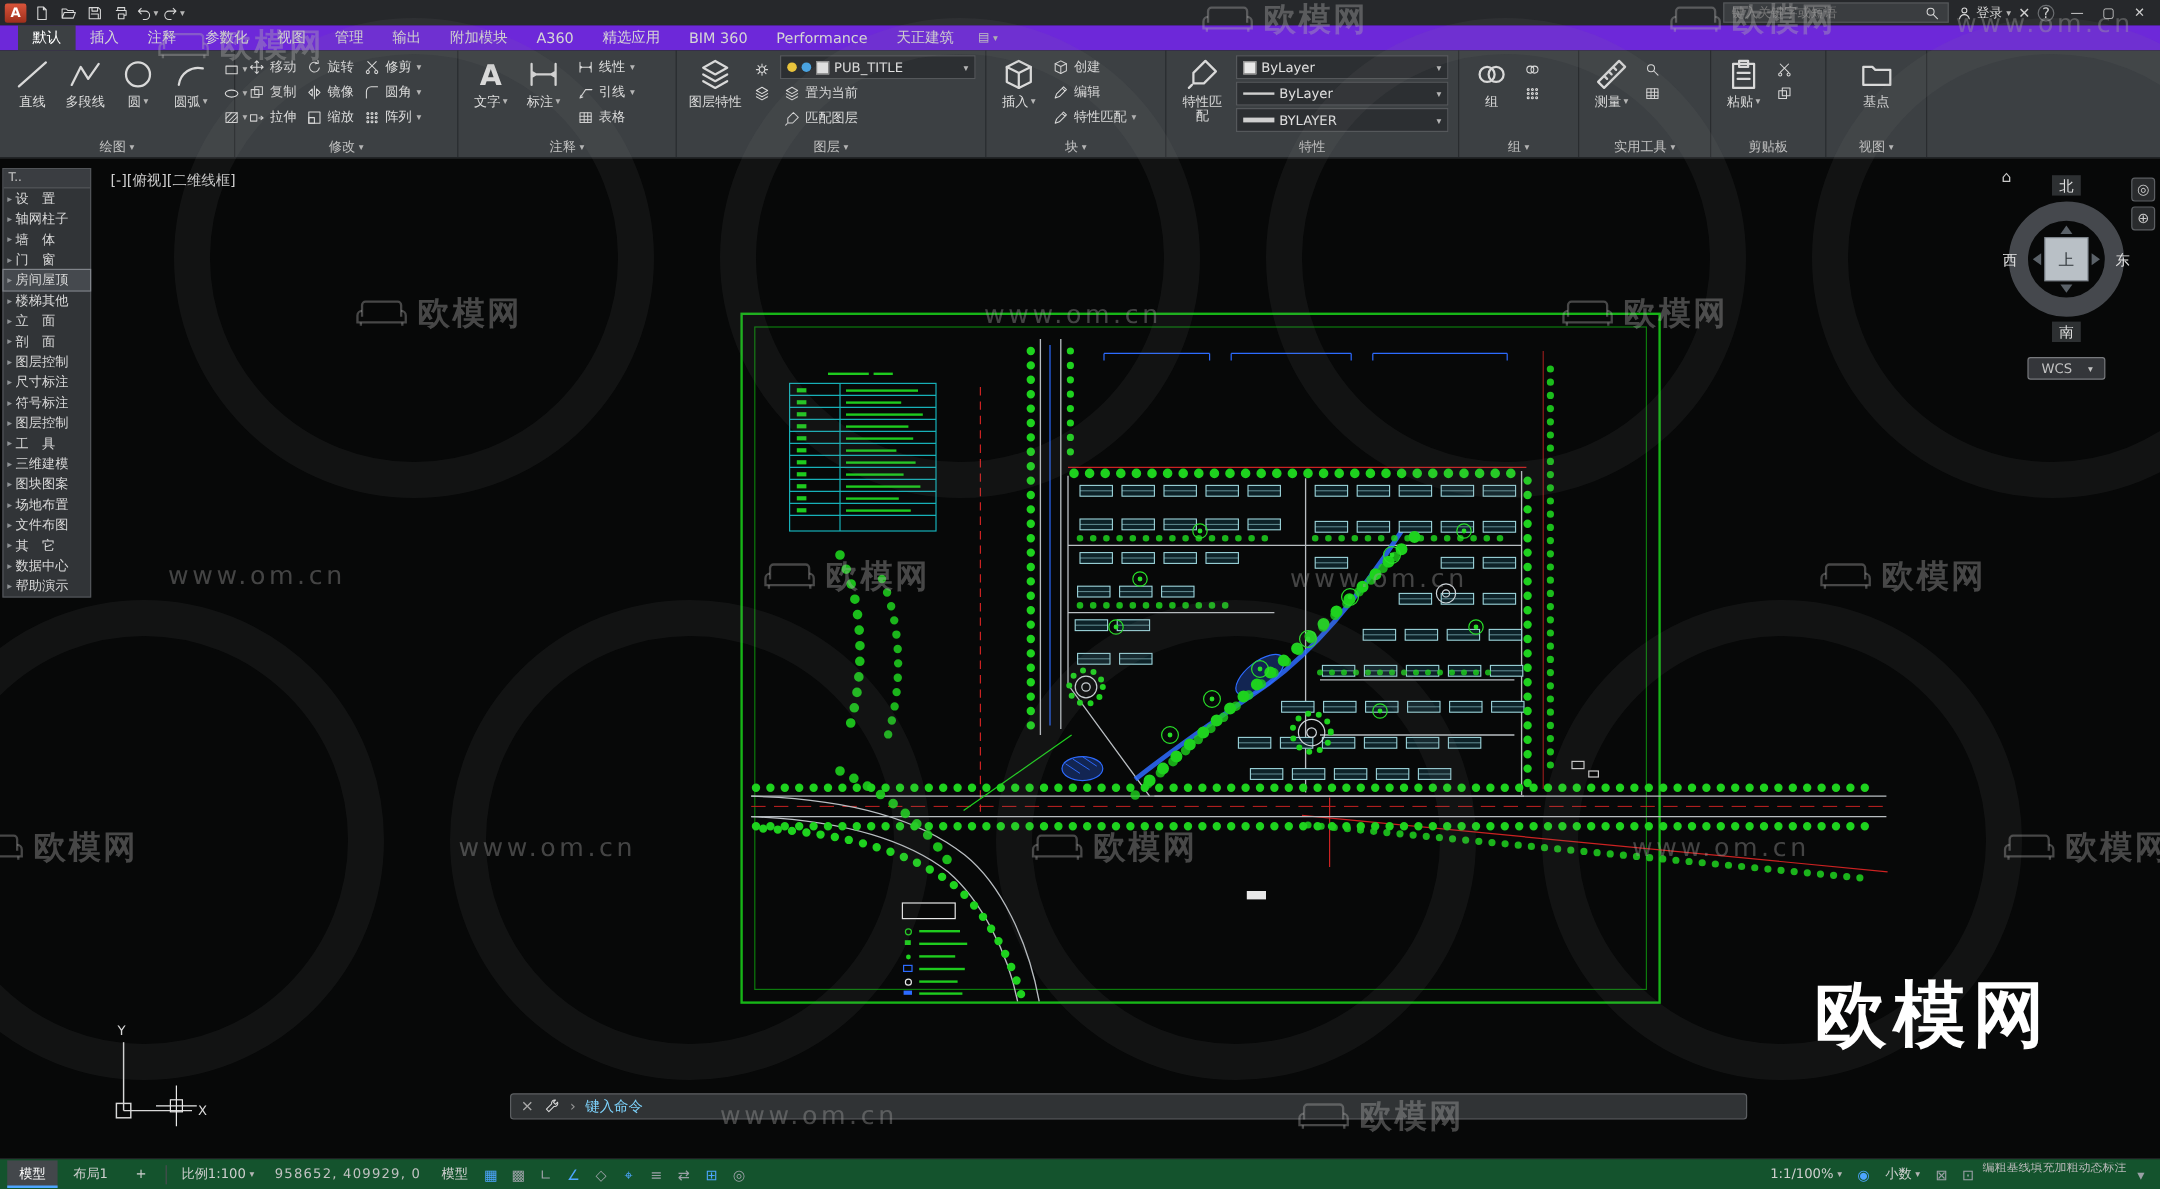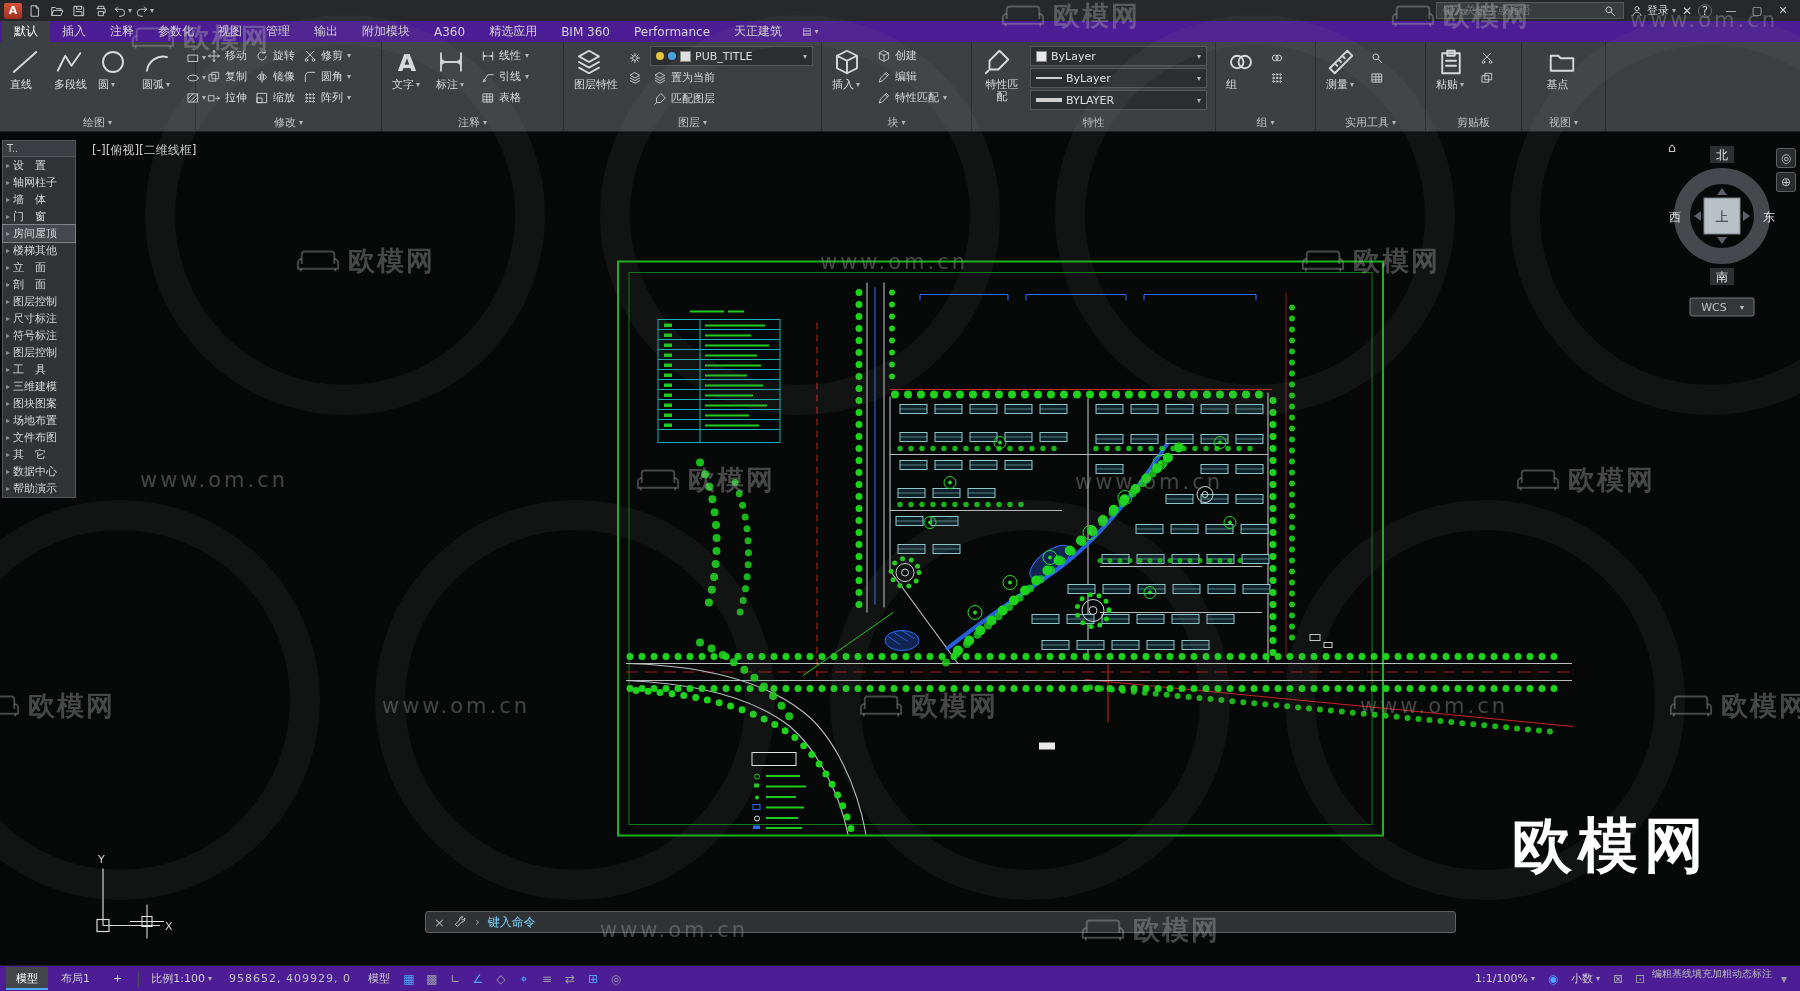--- a/index.html
+++ b/index.html
@@ -18,30 +18,30 @@
 .tb-search{display:flex;align-items:center;background:#3a3d40;border:1px solid #55585b;height:17px;width:188px;padding:0 6px;gap:4px}
 .tb-search input{flex:1;background:transparent;border:0;outline:0;color:#ddd;font-size:11px;font-family:inherit}
 .tb-link{display:flex;align-items:center;gap:3px;color:#d6d6d6;font-size:11px}
 .tb-x{color:#cfcfcf;font-weight:bold;font-size:12px}
 .tb-help{color:#cfcfcf;font-size:12px;border:1px solid #6a6d70;border-radius:50%;width:14px;height:14px;display:flex;align-items:center;justify-content:center}
 .win-btn{width:26px;height:19px;display:flex;align-items:center;justify-content:center;color:#cfcfcf;font-size:11px}
 
 .menubar{height:21px;background:#2f3235;display:flex;align-items:center;padding-left:50px;gap:2px}
 .menu-item{padding:2px 9px;font-size:12px;color:#e4e4e4}
 
-.tabbar{height:21px;background:#4c1d95;display:flex;align-items:center;padding-left:2px}
+.tabbar{height:21px;background:#6d28d9;display:flex;align-items:center;padding-left:15px}
 .rtab{padding:0 12px;font-size:12px;color:#d6d6d6;height:21px;display:flex;align-items:center}
 .rtab.active{background:#3c4043;color:#fff}
 .rtab-min{margin-left:8px;display:flex;align-items:center;gap:3px;color:#c8c8c8;font-size:10px;height:21px}
 
 .ribbon{height:90px;background:#3c4043;display:flex;border-bottom:1px solid #1c1e20;position:relative;z-index:5}
 .panel{display:flex;flex-direction:column;border-right:1px solid #292c2f;height:100%}
 .pbody{flex:1;display:flex;align-items:stretch;gap:6px;padding:4px 8px 1px}
 .plabel{height:17px;display:flex;align-items:center;justify-content:center;gap:3px;font-size:11px;color:#c2c2c2}
-.bigbtn{display:flex;flex-direction:column;gap:2px;min-width:38px;padding:1px 2px}
+.bigbtn{display:flex;flex-direction:column;align-items:center;gap:2px;min-width:38px;padding:1px 2px}
 .blabel{font-size:11px;line-height:1.1;text-align:center;color:#dcdcdc;display:flex;align-items:center;gap:2px;white-space:nowrap}
 .minicol{display:flex;flex-direction:column;gap:3px;padding-top:3px}
 .iconbtn{display:flex;align-items:center;gap:2px;height:17px;padding:1px 2px}
 .col{display:flex;flex-direction:column;gap:2px;justify-content:flex-start}
 .smallbtn{display:flex;align-items:center;gap:4px;font-size:11px;height:19px;padding:0 3px;white-space:nowrap;color:#dcdcdc}
 .dropdown{display:flex;align-items:center;gap:4px;background:#2c2f32;border:1px solid #55585b;height:20px;padding:0 5px;font-size:11px;min-width:150px}
 .ddtext{flex:1;color:#e0e0e0;white-space:nowrap}
 .chip{width:11px;height:11px;background:#e8e8e8;border:1px solid #888}
 .lsample{width:26px;height:2px;background:#cfcfcf}
 .lsample.thick{height:4px}
@@ -57,21 +57,21 @@
 .pal-ic{color:#8f9295;font-size:8px}
 .pal-item.sel{background:#45494e;outline:1px solid #80848a}
 .viewcube{position:absolute;left:1662px;top:4px;width:120px;height:192px}
 .navrail{position:absolute;right:4px;top:16px;display:flex;flex-direction:column;gap:4px}
 .nav-btn{width:20px;height:20px;background:rgba(70,73,77,.55);border:1px solid #5c5f63;color:#c8c8c8;display:flex;align-items:center;justify-content:center;font-size:12px;border-radius:3px}
 .cmdbar{position:absolute;left:425px;top:779px;width:1031px;height:22px;background:rgba(52,55,58,.92);border:1px solid #5c5f62;border-radius:3px;display:flex;align-items:center;gap:8px;padding:0 8px;font-size:12px;z-index:10}
 .cmd-close{color:#aaa;font-size:13px}
 .cmd-caret{color:#9a9a9a}
 .cmd-ph{color:#7dd3fc}
 
-.statusbar{height:26px;background:#4c1d95;border-top:1px solid #1e2022;display:flex;align-items:center;padding:0 6px;gap:3px;font-size:11px;position:relative;z-index:6}
+.statusbar{height:26px;background:#14532d;border-top:1px solid #1e2022;display:flex;align-items:center;padding:0 6px;gap:3px;font-size:11px;position:relative;z-index:6}
 .sheet-tab{padding:4px 10px;color:#cfcfcf}
 .sheet-tab.active{background:#43474b;color:#fff;box-shadow:inset 0 -2px 0 #4da6ff}
 .sb-sep{width:1px;height:16px;background:#4a4d50;margin:0 3px}
 .sb-btn{display:flex;align-items:center;gap:3px;padding:2px 6px;color:#d0d0d0;white-space:nowrap}
 .sb-ic{width:20px;height:20px;display:flex;align-items:center;justify-content:center;font-size:12px;color:#9aa0a5}
 .sb-ic.on{color:#4da6ff}
 .sb-coords{color:#c2c2c2;padding:0 8px;letter-spacing:1px;white-space:nowrap}
 .sb-right{margin-left:auto;display:flex;gap:2px}
 .sb-text{font-size:10px;color:#b8b8b8;max-width:170px;line-height:1.05;white-space:nowrap;overflow:hidden}
 

